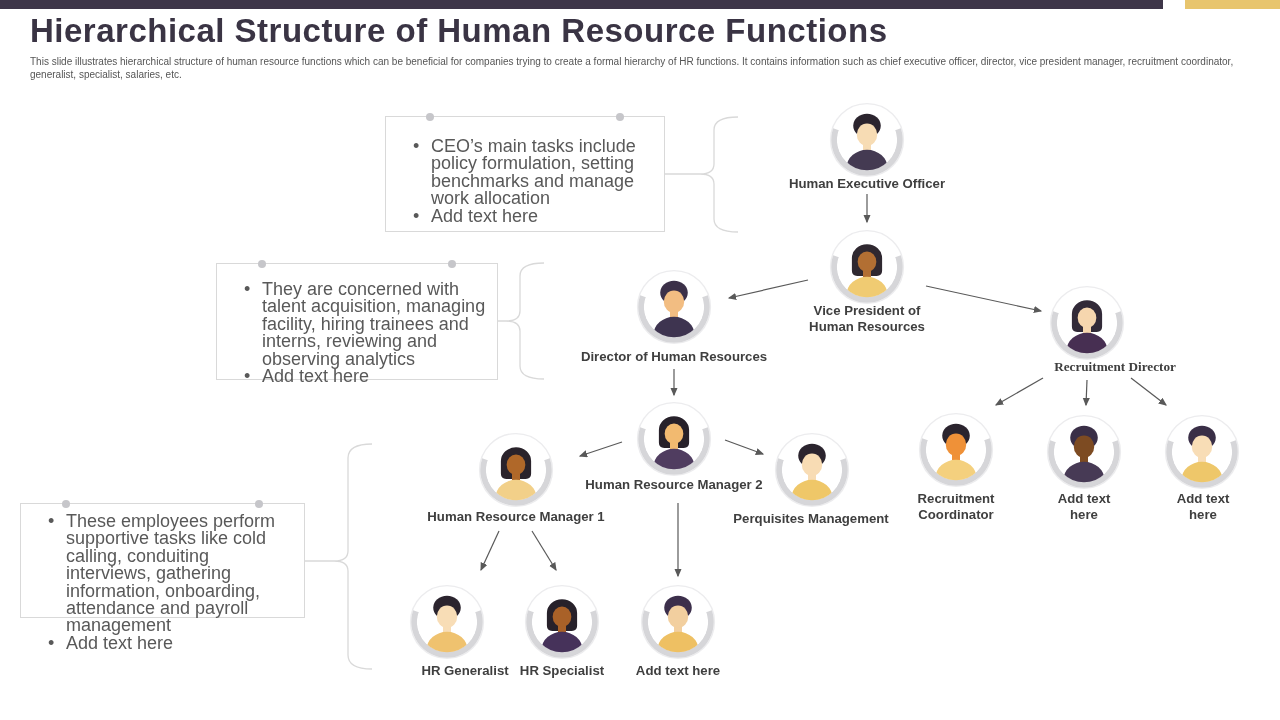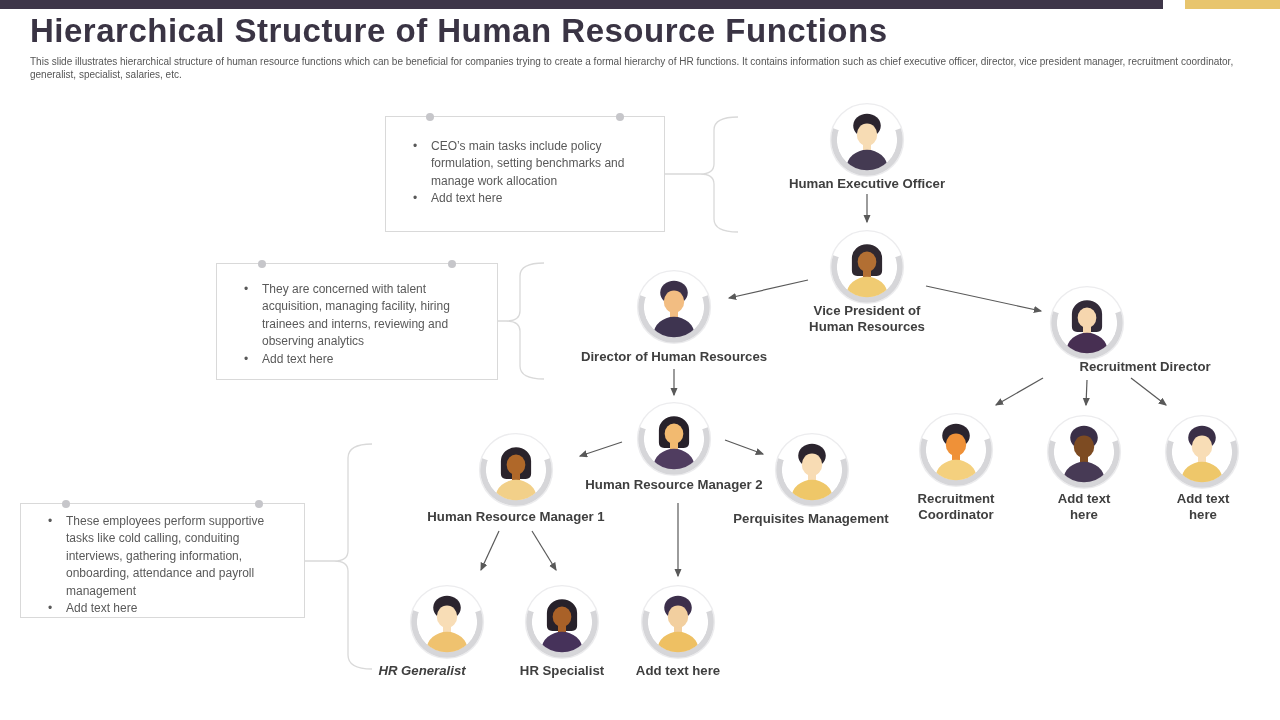--- a/index.html
+++ b/index.html
@@ -6,21 +6,21 @@
   .slide{position:relative;width:1280px;height:720px;background:#fff;overflow:hidden;
          font-family:"Liberation Sans", sans-serif;}
   .bar-dark{position:absolute;left:0;top:0;width:1163px;height:9px;background:#3e3649;}
   .bar-accent{position:absolute;left:1185px;top:0;width:95px;height:9px;background:#e8c56d;}
   .title{position:absolute;left:30px;top:12px;width:1000px;margin:0;
          font-size:33px;font-weight:700;letter-spacing:.5px;color:#3a3444;}
   .subtitle{position:absolute;left:30px;top:55px;width:1212px;margin:0;
             font-size:10px;line-height:1.32;color:#555;}
   .callout{position:absolute;background:#fff;border:1px solid #d9d9d9;box-sizing:border-box;}
   .callout ul{margin:0;padding:0 10px 0 45px;list-style:none;color:#595959;
-              font-size:12px;line-height:17.4px;}
+              font-size:18px;line-height:17.4px;}
   .callout li{position:relative;}
   .callout li::before{content:"•";position:absolute;left:-18px;color:#595959;}
   .dot{position:absolute;top:-4px;width:8px;height:8px;border-radius:50%;background:#c6c6ca;}
   .dot.d1{left:calc(16% - 4px);} .dot.d2{left:calc(84% - 4px);}
   .overlay{position:absolute;left:0;top:0;width:1280px;height:720px;pointer-events:none;}
   .avatar{position:absolute;width:80px;height:80px;}
   .avatar svg{width:100%;height:100%;display:block;}
   .node-label{position:absolute;transform:translateX(-50%);width:max-content;
               text-align:center;font-size:13.2px;font-weight:700;color:#3f3f3f;
               line-height:1.22;white-space:pre-line;}
@@ -162,21 +162,21 @@
        <path d="M10.5 33 A36.5 36.5 0 1 0 79.5 33" fill="none" stroke="#d6d6d9" stroke-width="7.5"></path>
        <g clip-path="url(#av-clip-3)">
          <circle cx="45" cy="45" r="34" fill="#fff"></circle>
          <path d="M28 35 A17 15.5 0 1 1 62 35 V49 Q62 55 56 55 H34 Q28 55 28 49 Z" fill="#322a38"></path>
        <rect x="40.5" y="44" width="9" height="13" fill="#f6d6ae"></rect>
        <ellipse cx="45" cy="39" rx="10.5" ry="11.5" fill="#f6d6ae"></ellipse>
          <ellipse cx="45" cy="76" rx="23" ry="20" fill="#472f52"></ellipse>
        </g>
      </svg>
     </div>
-  <div class="node-label" style="left:1145px;top:359px;">Recruitment Director</div>
+  <div class="node-label" style="left:1115px;top:359px;font-family:Liberation Serif, serif;">Recruitment Director</div>
 
   <div class="avatar" style="left:476px;top:430px;">
       <svg viewBox="0 0 90 90">
        <defs>
           <clipPath id="av-clip-4">
             <circle cx="45" cy="45" r="34"></circle>
           </clipPath>
         </defs>
        <circle cx="45" cy="45" r="41" fill="#fff" stroke="#ececee" stroke-width="1.5"></circle>
        <path d="M10.5 33 A36.5 36.5 0 1 0 79.5 33" fill="none" stroke="#d6d6d9" stroke-width="7.5"></path>
@@ -305,21 +305,21 @@
        <path d="M10.5 33 A36.5 36.5 0 1 0 79.5 33" fill="none" stroke="#d6d6d9" stroke-width="7.5"></path>
        <g clip-path="url(#av-clip-10)">
          <circle cx="45" cy="45" r="34" fill="#fff"></circle>
          <ellipse cx="45" cy="29" rx="15.5" ry="13.5" fill="#2b242e"></ellipse>
        <rect x="40.5" y="44" width="9" height="13" fill="#f8ddb6"></rect>
        <ellipse cx="45" cy="39" rx="11.5" ry="12.5" fill="#f8ddb6"></ellipse>
          <ellipse cx="45" cy="76" rx="23" ry="20" fill="#efc26f"></ellipse>
        </g>
      </svg>
     </div>
-  <div class="node-label" style="left:422px;top:663px;font-style:italic;">HR Generalist</div>
+  <div class="node-label" style="left:465px;top:663px;">HR Generalist</div>
 
   <div class="avatar" style="left:522px;top:582px;">
       <svg viewBox="0 0 90 90">
        <defs>
           <clipPath id="av-clip-11">
             <circle cx="45" cy="45" r="34"></circle>
           </clipPath>
         </defs>
        <circle cx="45" cy="45" r="41" fill="#fff" stroke="#ececee" stroke-width="1.5"></circle>
        <path d="M10.5 33 A36.5 36.5 0 1 0 79.5 33" fill="none" stroke="#d6d6d9" stroke-width="7.5"></path>

